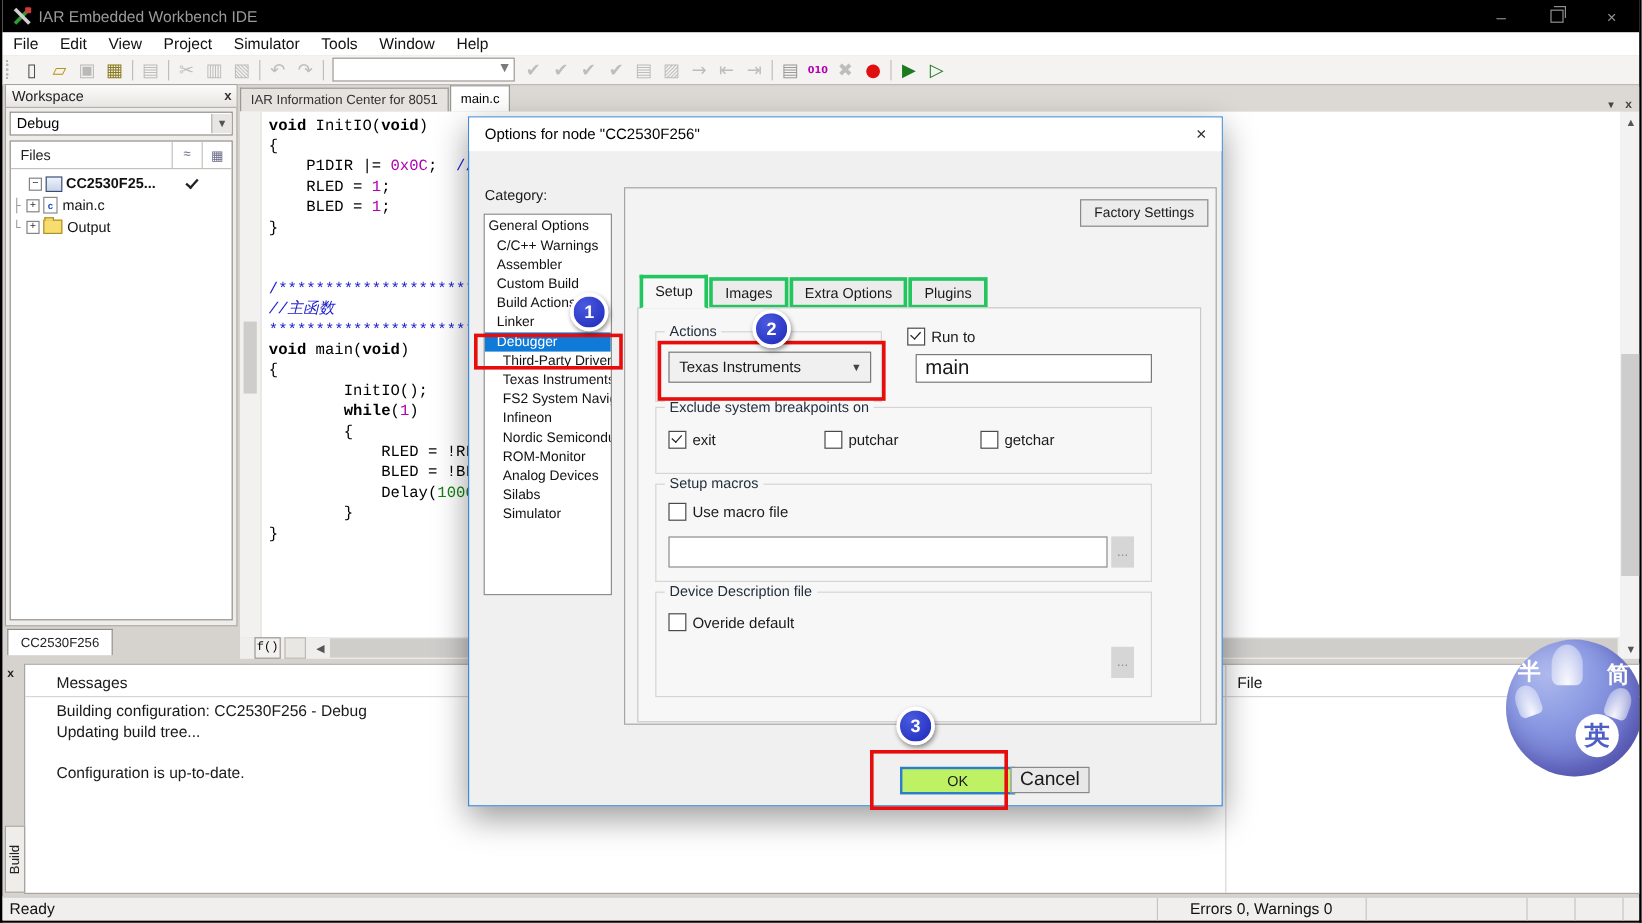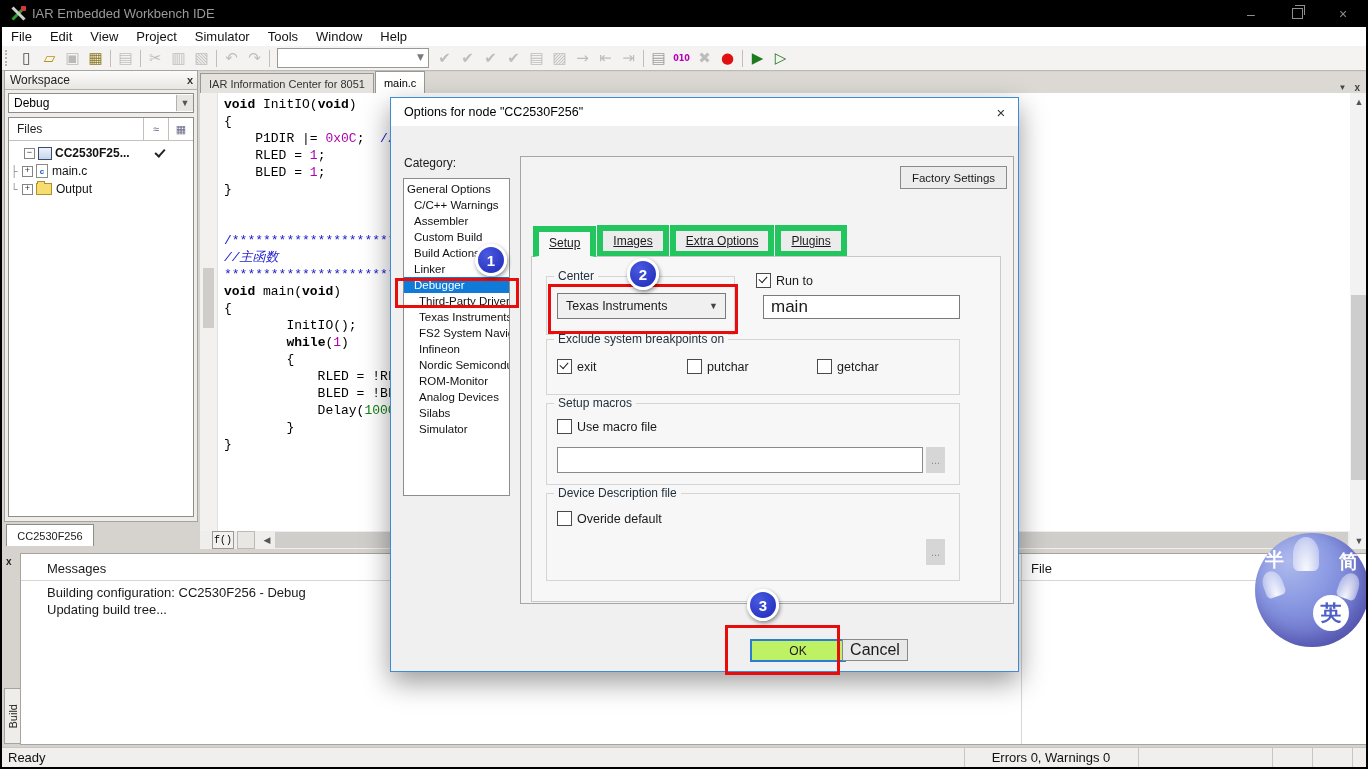--- a/index.html
+++ b/index.html
@@ -107,21 +107,21 @@
   .cat-list{position:absolute;left:12px;top:80px;width:107px;height:318px;background:#fff;border:1px solid #8f8d89;
             box-sizing:border-box;padding-top:2px;font-size:11.5px;overflow:hidden;}
   .cat-item{height:16px;line-height:16px;white-space:nowrap;overflow:hidden;padding-left:3px;color:#111;}
   .cat-item.ind1{padding-left:10px;}
   .cat-item.ind2{padding-left:15px;}
   .cat-item.sel{background:#0f7ad8;color:#fff;}
   .dlg-frame{position:absolute;left:129px;top:58px;width:492px;height:446px;border:1px solid #a5a5a5;background:#f3f3f3;}
   .factory-btn{position:absolute;left:509px;top:68px;width:105px;height:21px;background:#ececec;border:1px solid #8a8a8a;
                font-size:11.5px;display:flex;align-items:center;justify-content:center;}
   .dlg-tabs{position:absolute;left:142px;top:136px;display:flex;align-items:flex-end;height:23px;}
-  .dlg-tab{border:6px solid #22c55e;background:#ececec;padding:3px 10px 4px;font-size:12px;margin-right:1px;height:13px;text-decoration:underline;}
+  .dlg-tab{border:3px solid #22c55e;background:#ececec;padding:3px 10px 4px;font-size:12px;margin-right:1px;height:13px;}
   .dlg-tab.active{background:#f7f7f7;border-bottom:1px solid #f7f7f7;height:16px;padding-top:4px;position:relative;z-index:2;}
   .tab-page{position:absolute;left:140px;top:158px;width:468px;height:344px;background:#f7f7f7;border:1px solid #c9c9c9;}
   .groupbox{position:absolute;border:1px solid #d5d5d5;background:#f7f7f7;}
   .gb-label{position:absolute;left:7px;top:-8px;background:#f7f7f7;padding:0 4px;color:#22303e;}
   .gb-driver{left:155px;top:178px;width:187px;height:57px;}
   .gb-exclude{left:155px;top:241px;width:412px;height:54px;}
   .gb-macros{left:155px;top:305px;width:412px;height:80px;}
   .gb-device{left:155px;top:395px;width:412px;height:86px;}
   .combo{position:absolute;left:10px;top:16px;width:169px;height:26px;background:#f0f0f0;border:1px solid #7a7a7a;
          display:flex;align-items:center;padding-left:8px;box-sizing:border-box;font-size:12.5px;}
@@ -337,20 +337,21 @@
 
   <div class="build-panel">
     <span class="bp-header">Messages</span>
     <span class="bp-file-header">File</span>
     <span class="bp-hline"></span>
     <span class="bp-vline"></span>
     <div class="bp-lines" id="build-lines">
         <div>Building configuration: CC2530F256 - Debug</div>
         <div>Updating build tree...</div>
         <div>&nbsp;</div>
+        <div>Configuration is up-to-date.</div>
       </div>
   </div>
   <span class="bp-close">x</span>
   <div class="build-tab">
       <span>Build</span>
     </div>
 
   <div class="statusbar">
     <span class="sb-ready">Ready</span>
     <span class="sb-cell" style="left:962px;"></span>
@@ -389,21 +390,21 @@
     <div class="factory-btn">Factory Settings</div>
     <div class="dlg-tabs" id="dlg-tabs">
         <span class="dlg-tab active">Setup</span>
         <span class="dlg-tab">Images</span>
         <span class="dlg-tab">Extra Options</span>
         <span class="dlg-tab">Plugins</span>
       </div>
     <div class="tab-page"></div>
 
     <div class="groupbox gb-driver">
-      <span class="gb-label">Center</span>
+      <span class="gb-label">Actions</span>
       <div class="combo">
         <span>Texas Instruments</span>
         <span class="arr">▼</span>
       </div>
     </div>
 
     <div class="cb-row runto">
       <span class="cb checked"></span>
       <span>Run to</span>
     </div>

